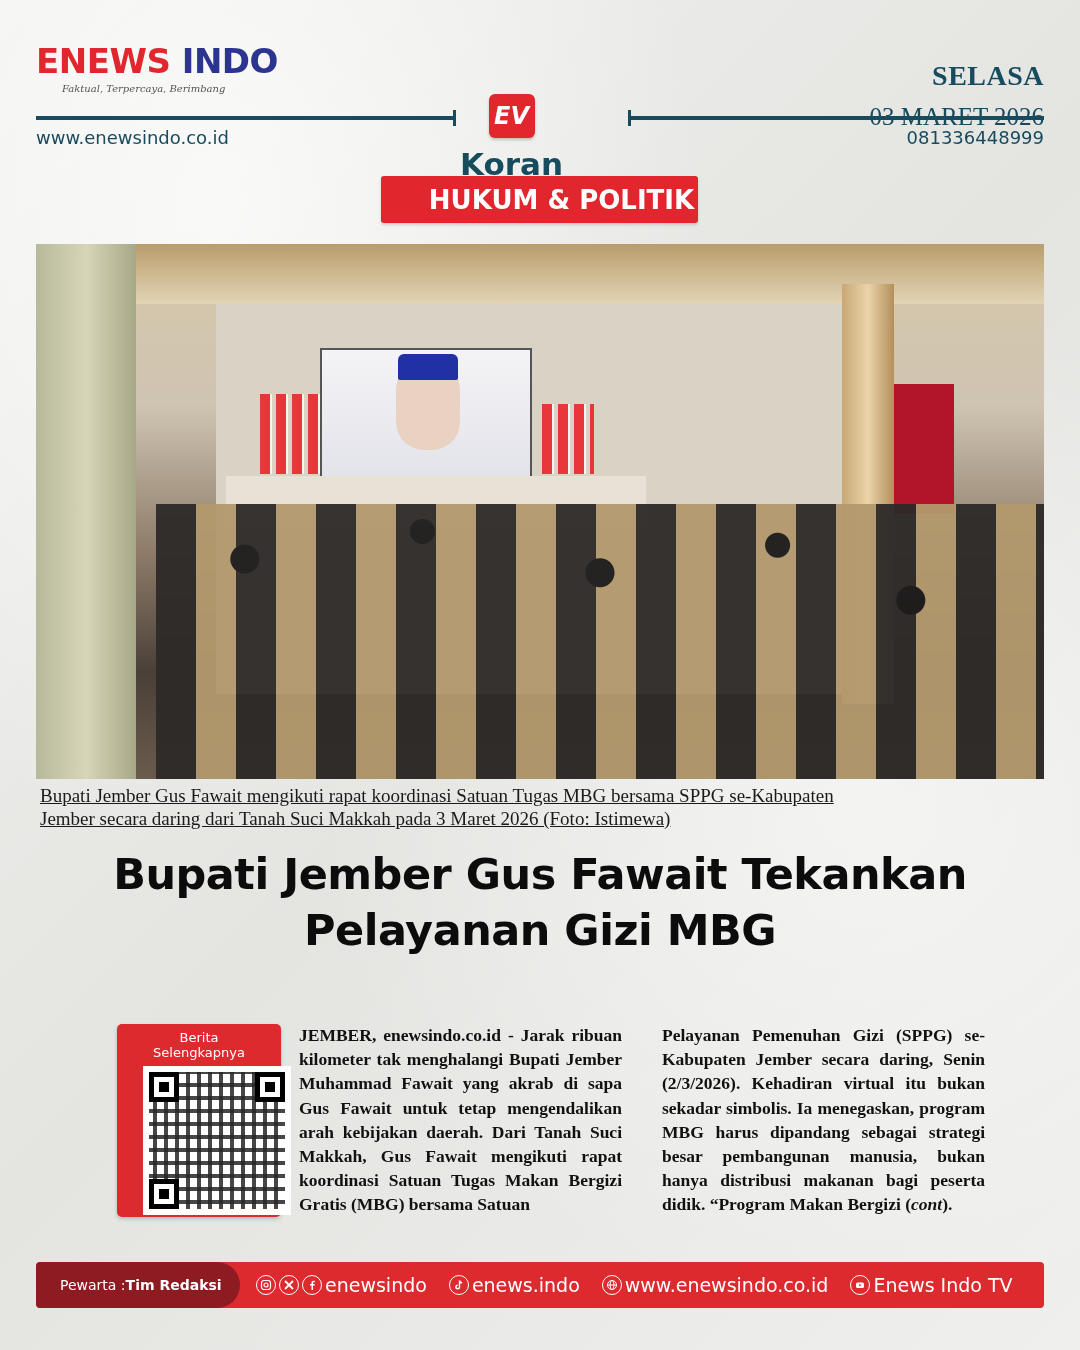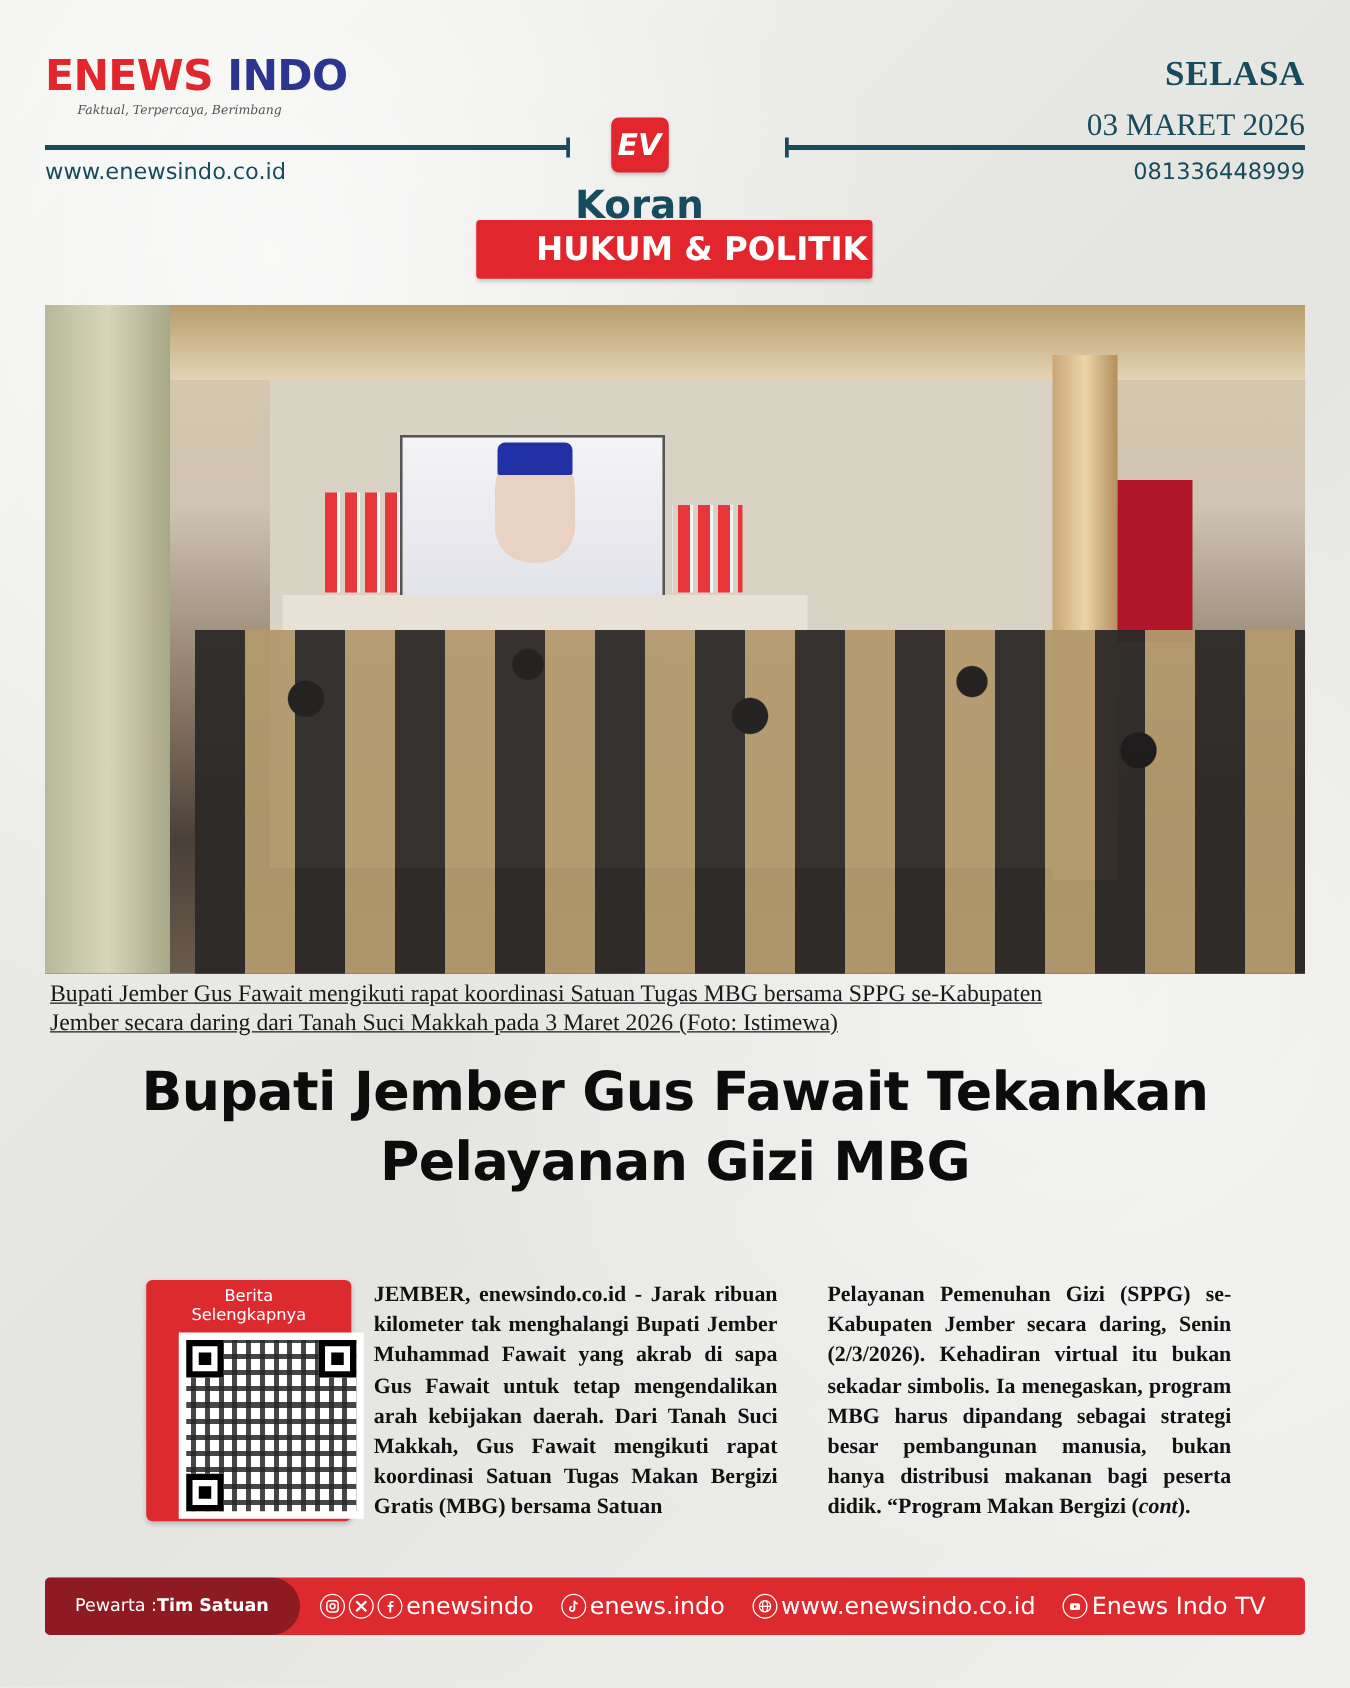--- a/index.html
+++ b/index.html
@@ -26,21 +26,21 @@
   .logo-name .red { color: #e1262d; }
   .logo-name .blue { color: #2b3590; }
   .logo-tag {
     font-family: "DejaVu Serif", serif; font-style: italic;
     font-size: 10px; color: #555; margin-left: 26px; margin-top: 5px;
   }
   .date-block {
     position: absolute; right: 36px; top: 46px; text-align: right;
     font-family: "Liberation Serif", serif; color: #174b5e; line-height: 1;
   }
-  .date-day { font-weight: bold; font-size: 28px; letter-spacing: 0.5px; }
+  .date-day { font-weight: bold; font-size: 28px; letter-spacing: 0.5px; margin-top: 16px; }
   .date-full { font-size: 25px; margin-top: 14px; }
 
   .rule {
     position: absolute; top: 116px; height: 4px; background: #174b5e;
   }
   .rule.left { left: 36px; width: 420px; }
   .rule.right { left: 628px; width: 416px; }
   .rule-cap { position: absolute; top: 110px; width: 3px; height: 16px; background: #174b5e; }
 
   .koran {
@@ -246,21 +246,21 @@
     <div class="qr-finder bl"></div>
   </div>
 </div>
 
 <div class="col c1">JEMBER, enewsindo.co.id - Jarak ribuan kilometer tak menghalangi Bupati Jember Muhammad Fawait yang akrab di sapa Gus Fawait untuk tetap mengendalikan arah kebijakan daerah. Dari Tanah Suci Makkah, Gus Fawait mengikuti rapat koordinasi Satuan Tugas Makan Bergizi Gratis (MBG) bersama Satuan</div>
 <div class="col c2"><span>Pelayanan Pemenuhan Gizi (SPPG) se-Kabupaten Jember secara daring, Senin (2/3/2026). Kehadiran virtual itu bukan sekadar simbolis. Ia menegaskan, program MBG harus dipandang sebagai strategi besar pembangunan manusia, bukan hanya distribusi makanan bagi peserta didik. “Program Makan Bergizi (</span><em>cont</em><span>).</span></div>
 
 <div class="footer">
   <div class="reporter">
     <span>Pewarta : </span>
-    <b>Tim Satuan</b>
+    <b>Tim Redaksi</b>
   </div>
   <div class="socials">
     <div class="soc-group">
       <span class="soc-icon">
         <svg viewBox="0 0 12 12">
             <rect x="1.5" y="1.5" width="9" height="9" rx="2.5" fill="none" stroke="#fff" stroke-width="1.2"></rect>
             <circle cx="6" cy="6" r="2" fill="none" stroke="#fff" stroke-width="1.2"></circle>
           </svg>
       </span>
       <span class="soc-icon">

